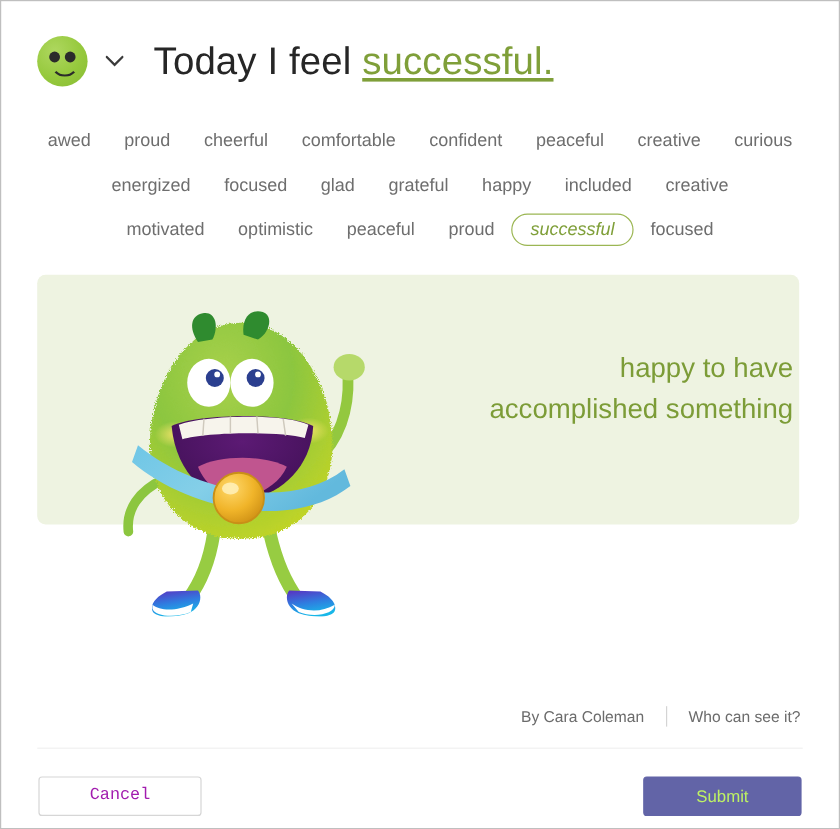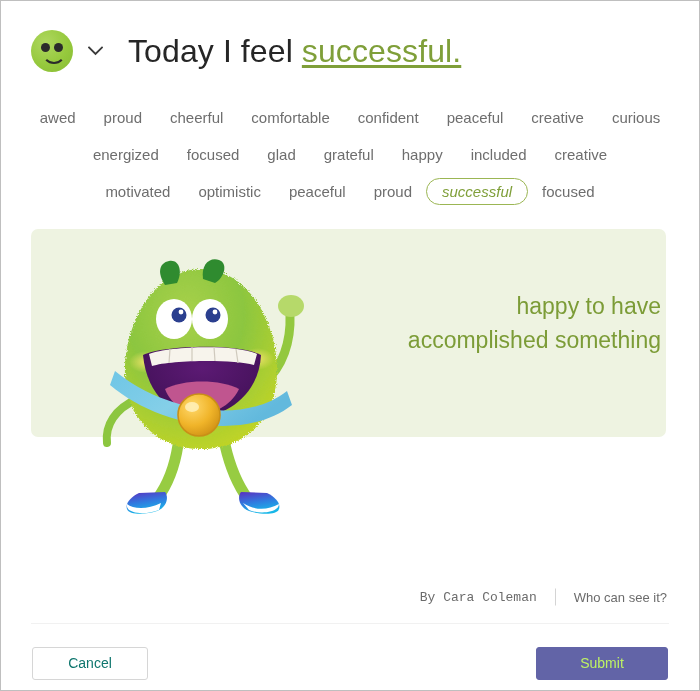--- a/index.html
+++ b/index.html
@@ -156,21 +156,21 @@
   .meta {
     position: absolute;
     right: 32px;
     top: 596px;
     display: flex;
     align-items: center;
     transform: translateY(-50%);
     font-size: 13px;
     color: #6b6b6b;
   }
-  .meta .author { white-space: nowrap; font-family: Liberation Mono, monospace; }
+  .meta .author { white-space: nowrap; }
   .meta .sep {
     width: 1px;
     height: 17px;
     background: #d4d4d4;
     margin: 0 18px;
   }
   .meta .who {
     white-space: nowrap;
     cursor: pointer;
   }
@@ -198,24 +198,25 @@
   }
   .btn {
     font-family: "Liberation Sans", sans-serif;
     font-size: 14px;
     height: 33px;
     border-radius: 3px;
     cursor: pointer;
     box-sizing: border-box;
   }
   .btn-cancel {
-    width: 116px;
+    width: 136px;
     background: #ffffff;
     border: 1px solid #d6d6d6;
-    color: #0f766e;
+    color: #a21caf;
+    font-family: Liberation Mono, monospace;
   }
   .btn-submit {
     width: 132px;
     background: #6264a7;
     border: 1px solid #6264a7;
     color: #bef264;
   }
 </style>
 </head>
 <body>

